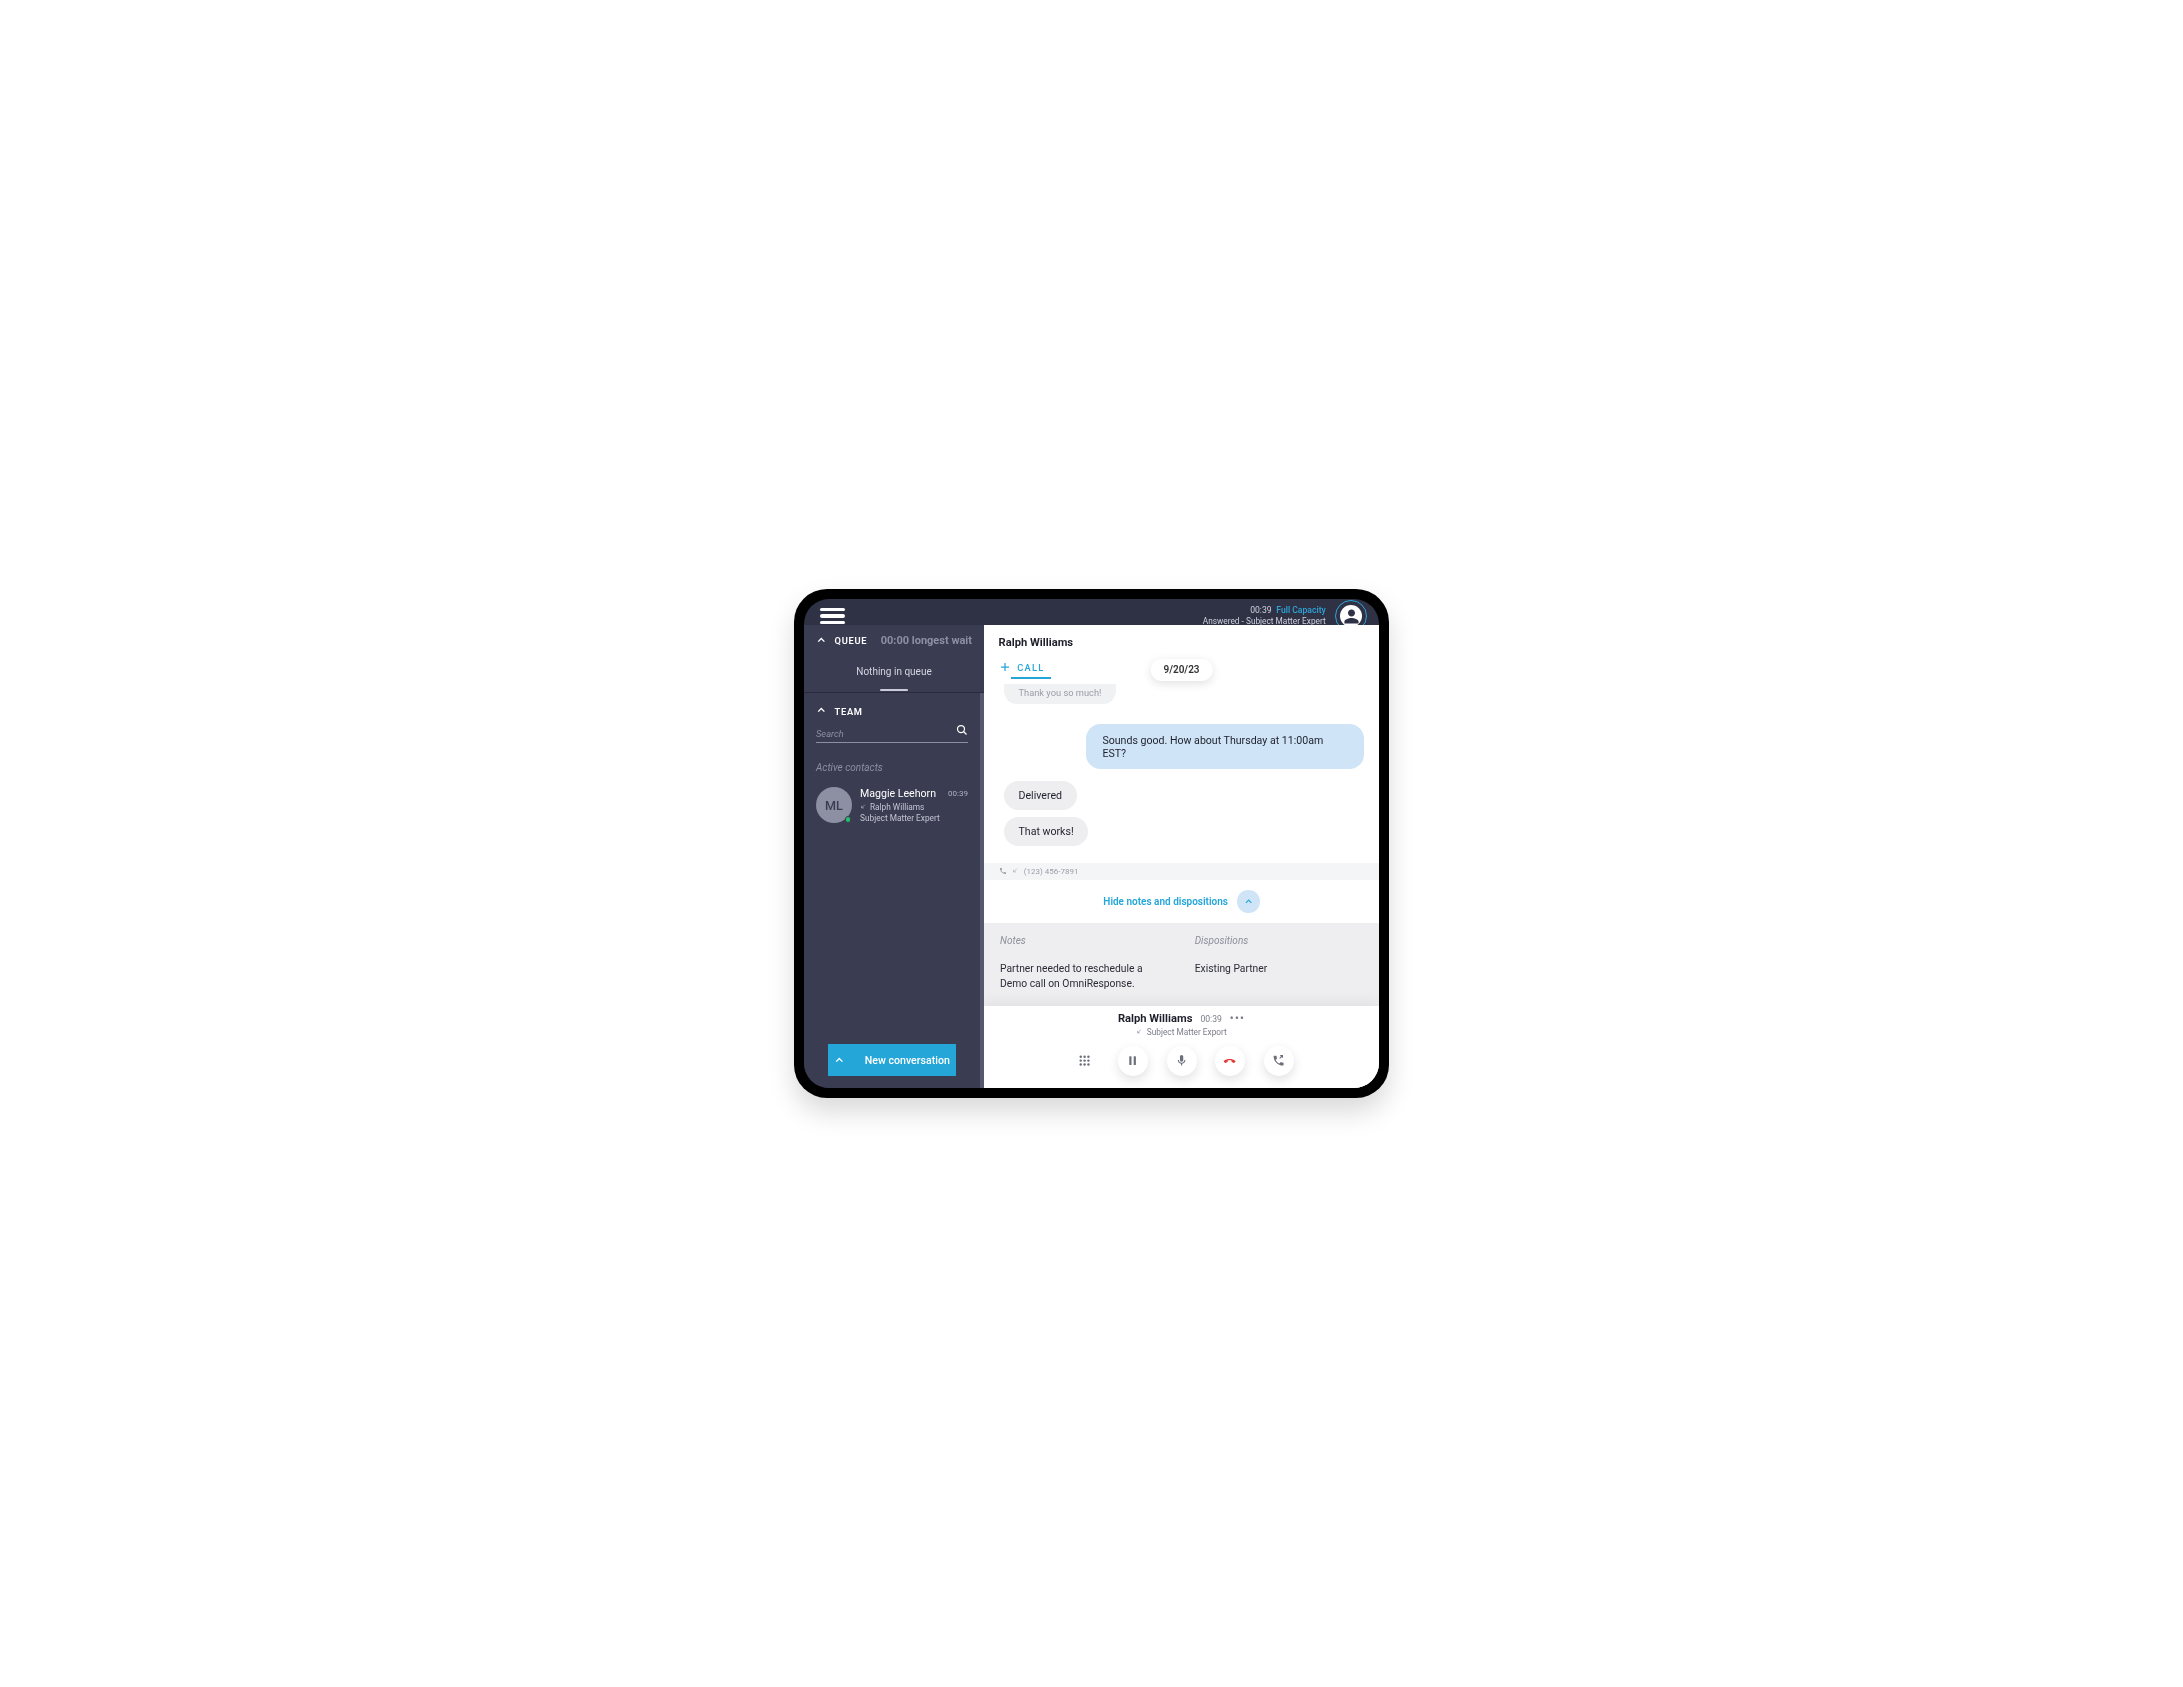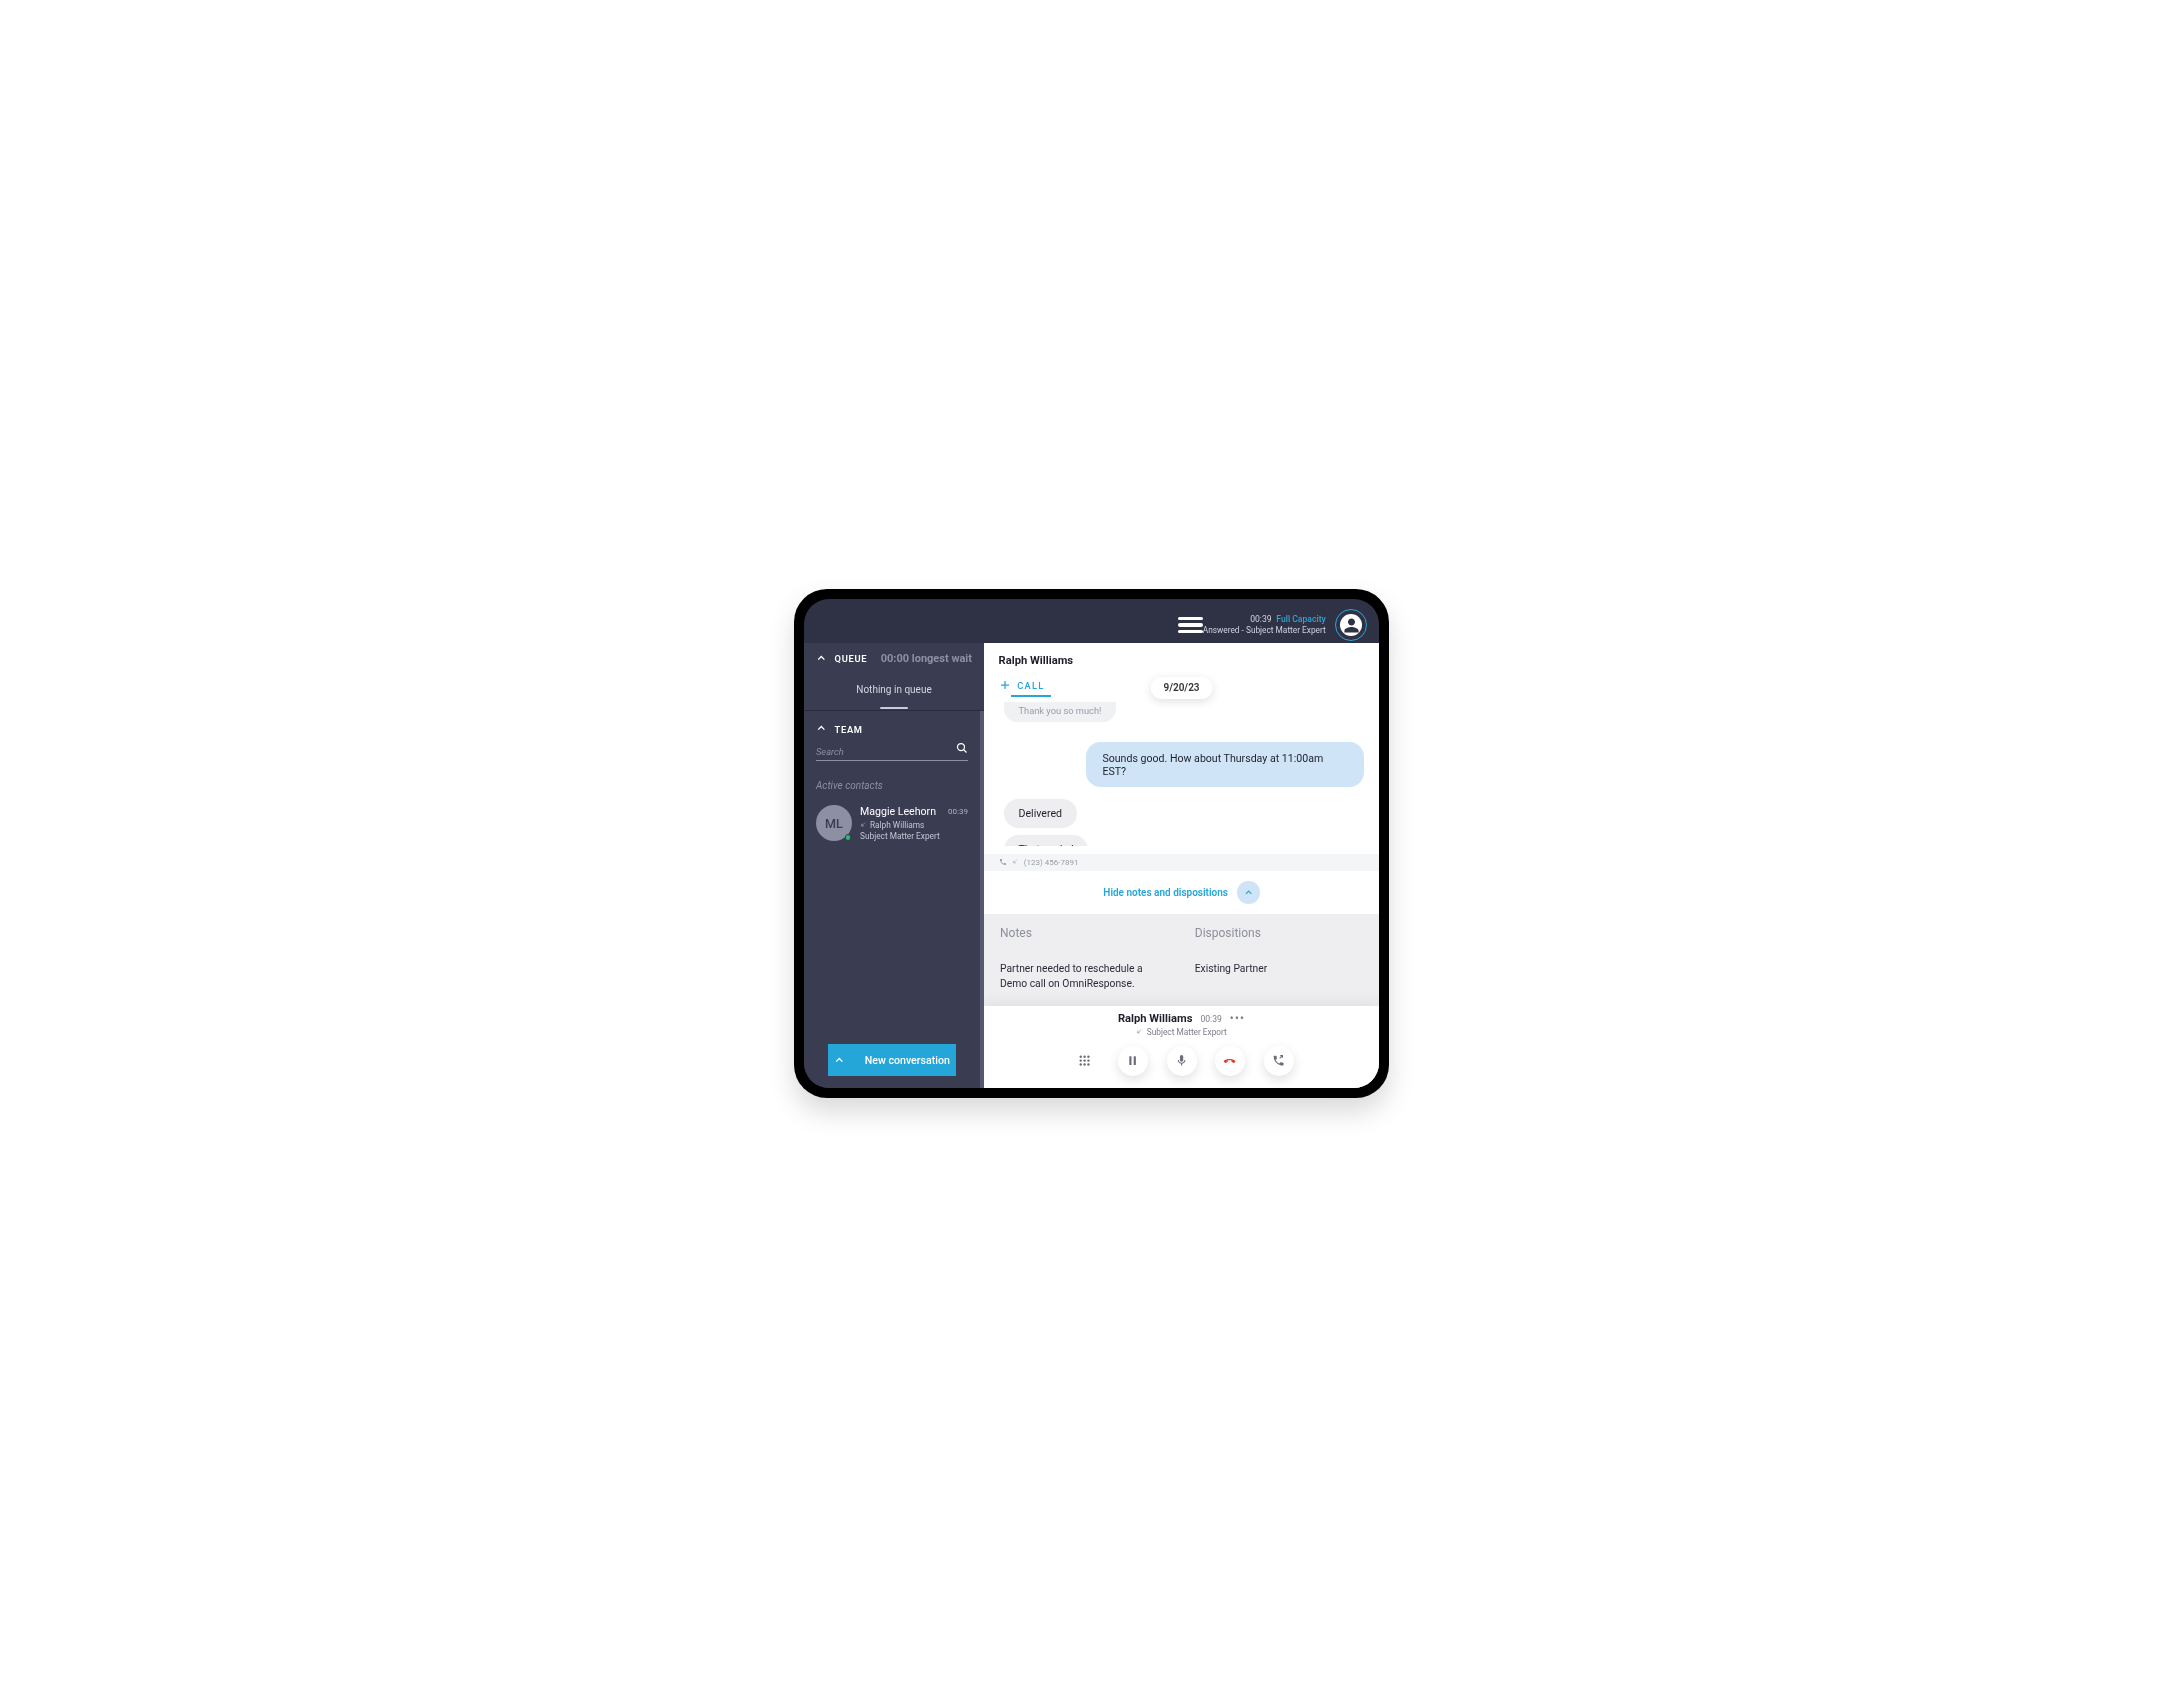--- a/index.html
+++ b/index.html
@@ -9,21 +9,21 @@
     background: #000; border-radius: 33px; padding: 10px;
     box-shadow: 0 13.2px 26.5px rgba(0,0,0,0.15);
   }
   .screen {
     width: 100%; height: 100%;
     background: #2f3145; border-radius: 25px; overflow: hidden;
     display: flex; flex-direction: column;
   }
   
   .app-header {
-    height: 44px; display: flex; align-items: center; justify-content: flex-end;
+    height: 26px; display: flex; align-items: center; justify-content: space-between;
     padding: 8px 12px 0 16px; color: #fff;
   }
   .hamburger { width: 25px; height: 17px; display: flex; flex-direction: column; justify-content: space-between; cursor: pointer; }
   .hamburger span { display:block; height:3.3px; background:#fff; border-radius:2px; }
   .header-right { display:flex; align-items:center; gap:9.3px; }
   .header-status { text-align:right; font-size:8.6px; line-height:1.4; }
   .header-status .line1 .time { color:#cfd2de; margin-right:2.6px;}
   .header-status .line1 .cap { color:#2ea6d9; font-weight:500;}
   .header-status .line2 { color:#cfd2de; font-size:8.3px;}
   .avatar-ring {
@@ -89,21 +89,21 @@
   }
   .phone-strip { background:#f4f5f7; color:#9a9ca9; font-size:8px; padding:4px 14.6px; display:flex; align-items:center; gap:5.3px; margin-top:8px;}
   .phone-strip svg{width:8px;height:8px;fill:#9a9ca9;}
   .phone-strip .arrw svg{width:6.6px;height:6.6px;stroke:#9a9ca9;stroke-width:2;fill:none;}
   .toggle-notes { display:flex; align-items:center; justify-content:center; gap:9.3px; padding:10.6px 0; }
   .toggle-notes span { color:#24a6d9; font-weight:600; font-size:10px;}
   .toggle-circle { width:22.5px;height:22.5px;border-radius:50%;background:#cfe5f7;display:flex;align-items:center;justify-content:center;}
   .toggle-circle svg{width:9.3px;height:9.3px;stroke:#24a6d9;stroke-width:3;fill:none;}
   .notes-panel { background:#eeeef1; display:flex; padding:12px 16px 14.6px; gap:26.5px;}
   .notes-col { flex:1;}
-  .panel-hdr { color:#8d8f9b; font-size:12px; margin-bottom:22px;}
+  .panel-hdr { color:#8d8f9b; font-size:10px; margin-bottom:16px;font-style:italic;}
   .panel-txt { color:#2a2b36; font-size:10.3px; line-height:1.4; max-width:172px;}
   
   .call-bar { background:#fff; padding:6.6px 0 12px; box-shadow:0 -4px 13.2px rgba(0,0,0,0.06);}
   .call-info { text-align:center; display:flex; align-items:center; justify-content:center; gap:8px;}
   .call-name { font-weight:700; font-size:11.2px; color:#1e1f2b;}
   .call-time { color:#7b7d8a; font-size:8.6px;}
   .call-dots { color:#7b7d8a; letter-spacing:1.3px; font-weight:700; cursor:pointer;}
   .call-sub { text-align:center; color:#7b7d8a; font-size:8.3px; margin-top:1.3px; display:flex;align-items:center;justify-content:center;gap:4px;}
   .call-sub svg{width:6.6px;height:6.6px;stroke:#7b7d8a;stroke-width:2;fill:none;}
   .call-controls { display:flex; justify-content:center; gap:18.5px; margin-top:9.3px;}

